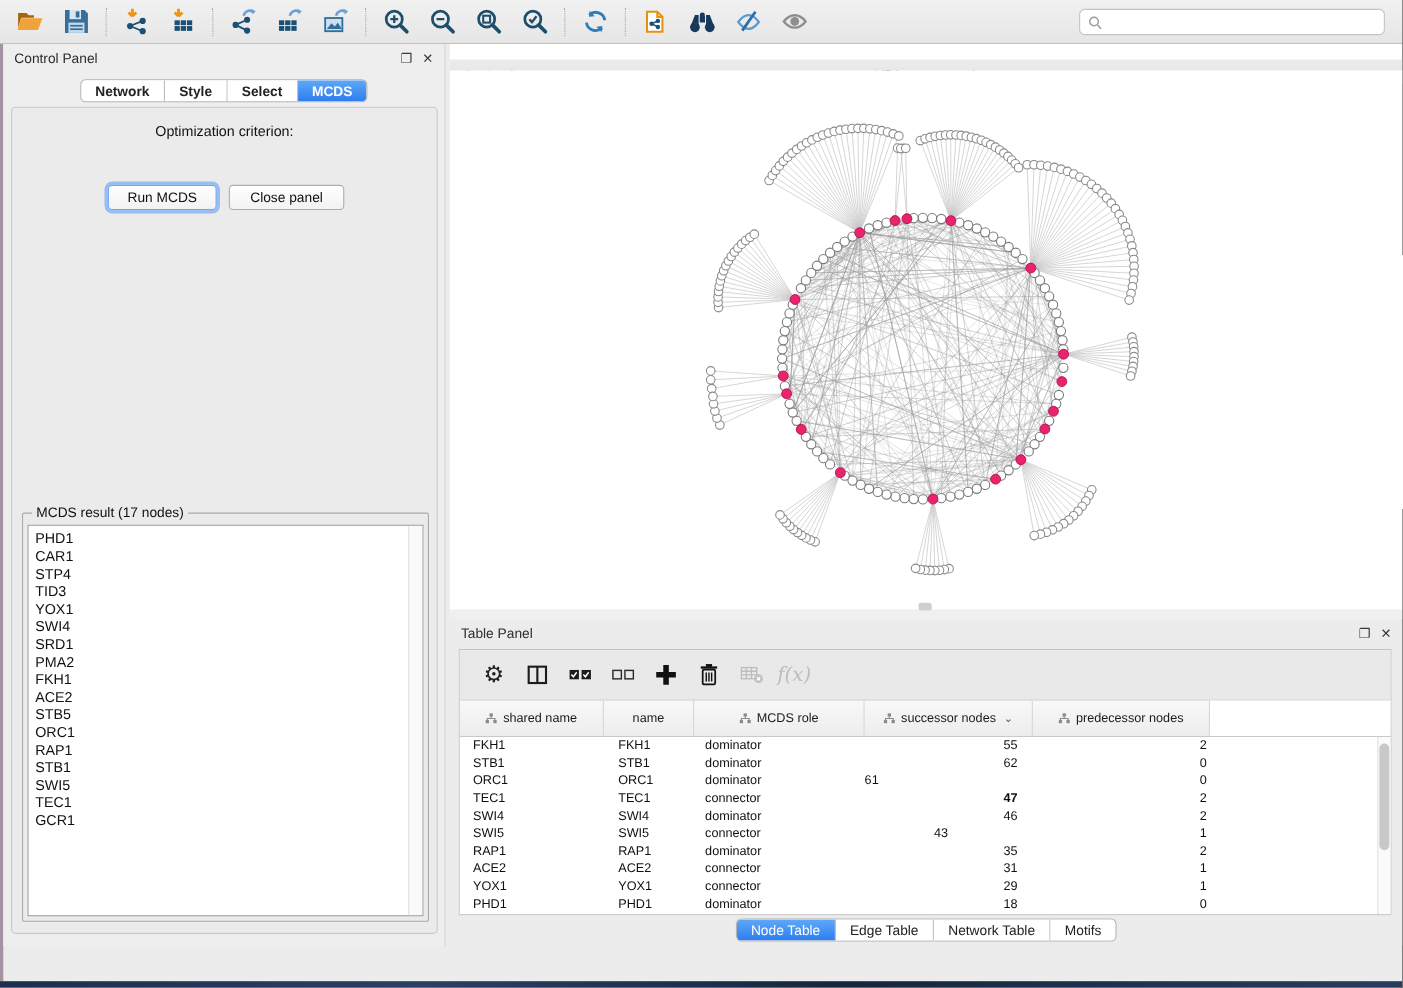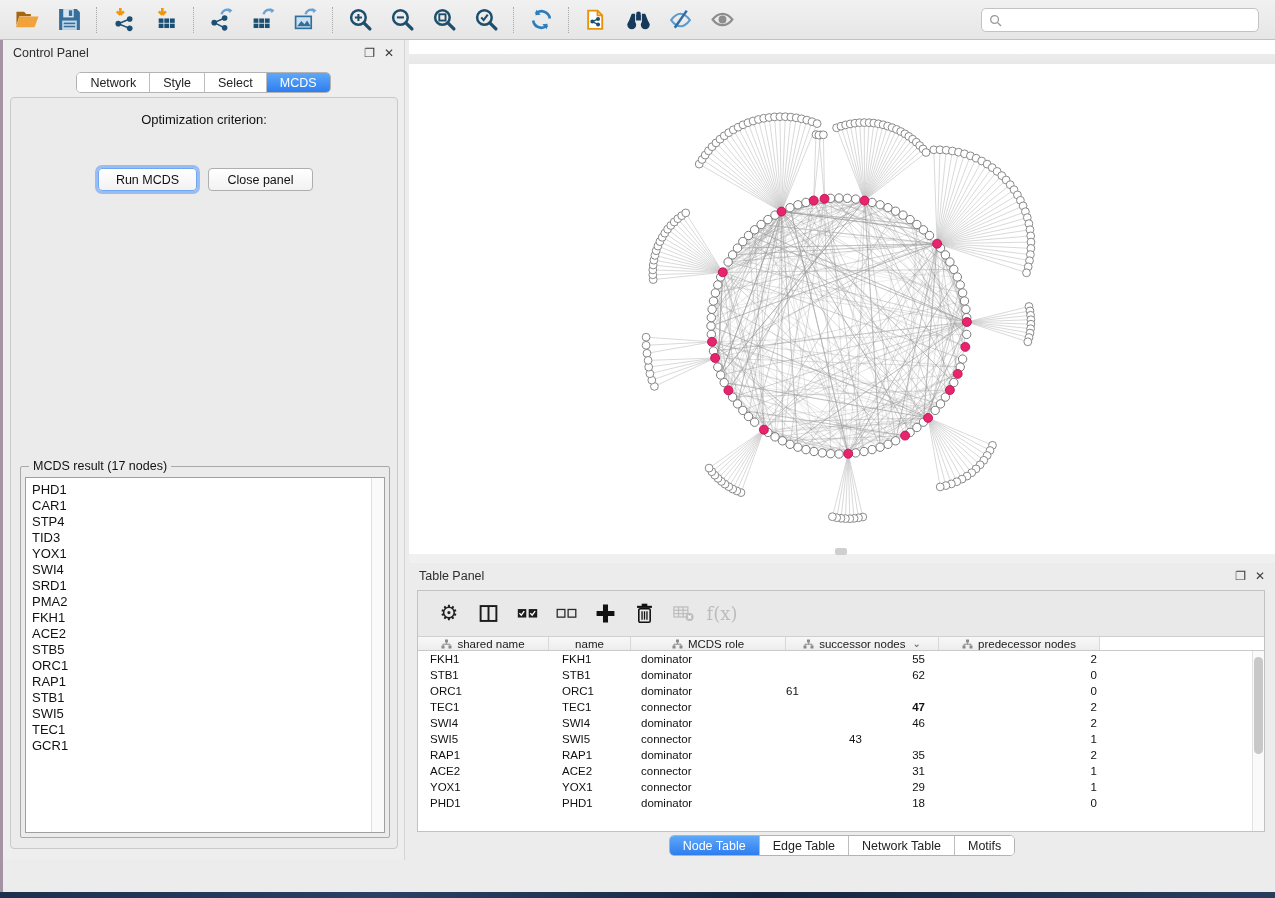--- a/index.html
+++ b/index.html
@@ -20,21 +20,21 @@
   .search-wrap input{border:none;outline:none;flex:1;font:12px "Liberation Sans",sans-serif;margin-left:5px;background:transparent;}
 
   
   .left-strip{position:absolute;left:0;top:40px;width:3px;height:852px;background:#a493a3;}
   .control-panel{position:absolute;left:3px;top:40px;width:402px;height:820px;background:#eeeeee;
     border-right:1px solid #d6d6d6;}
   .panel-titlebar{position:relative;height:26px;display:flex;align-items:center;padding:0 10px;}
   .panel-title{font-size:12.5px;color:#2e2e2e;}
   .panel-controls{position:absolute;right:10px;top:0;height:26px;display:flex;align-items:center;gap:9px;}
   .wm-icon{font-size:12px;color:#3a3a3a;line-height:1;cursor:default;}
-  .seg-tabs{display:flex;justify-content:center;}
+  .seg-tabs{display:flex;justify-content:center;font-weight:bold;}
   .seg{display:flex;border:1px solid #b3b3b3;border-radius:5px;overflow:hidden;background:#fff;}
   .seg .tab{padding:2px 13px;font-size:12.5px;color:#222;border-right:1px solid #bdbdbd;background:#fff;height:19px;display:flex;align-items:center;}
   .seg .tab:last-child{border-right:none;}
   .seg .tab.active{background:linear-gradient(#5ea8f8,#2e7df0);color:#fff;}
   .cp-tabs{position:absolute;left:0;top:32px;width:100%;}
   .cp-content{position:absolute;left:7px;top:57px;width:388px;height:752px;background:#ebebeb;
     border:1px solid #c9c9c9;border-radius:4px;}
   .opt-label{position:absolute;left:0;top:14px;width:100%;text-align:center;font-size:13px;color:#111;}
   .dropdown{position:absolute;left:36px;top:36px;width:316px;height:23px;background:#fff;border:1px solid #b6b6b6;
     border-radius:4px;display:flex;align-items:center;}
@@ -64,22 +64,22 @@
   .net-splitter{position:absolute;left:0;top:514px;width:866px;height:9px;background:#f0f0f0;}
   .split-handle{position:absolute;left:426px;top:-6px;width:12px;height:7px;background:#cfcfcf;border-radius:2px;}
 
   
   .table-panel{position:absolute;left:409px;top:563px;width:866px;height:297px;background:#ececec;}
   .tp-content{position:absolute;left:8px;top:27px;width:848px;height:242px;border:1px solid #c2c2c2;background:#fff;display:flex;flex-direction:column;}
   .tp-toolbar{height:46px;background:#e9e9e9;border-bottom:1px solid #cfcfcf;display:flex;align-items:center;padding-left:16px;gap:9px;}
   .tpt-btn{width:30px;height:30px;display:flex;align-items:center;justify-content:center;}
   .tpt-btn svg{width:21px;height:21px;}
   .gear-glyph{font-size:21px;color:#222;line-height:1;font-family:"DejaVu Sans",sans-serif;}
-  .fx{font-family:"DejaVu Serif",serif;font-size:18px;color:#bdbdbd;}
-  .tbl-header{height:14px;display:flex;background:linear-gradient(#f8f8f8,#ededed);border-bottom:1px solid #c9c9c9;}
+  .fx{font-family:"DejaVu Serif",serif;font-style:italic;font-size:18px;color:#bdbdbd;}
+  .tbl-header{height:33px;display:flex;background:linear-gradient(#f8f8f8,#ededed);border-bottom:1px solid #c9c9c9;}
   .th-cell{display:flex;align-items:center;justify-content:center;gap:5px;font-size:11.5px;color:#1a1a1a;
     border-right:1px solid #d8d8d8;height:100%;}
   .th-cell svg{width:11px;height:10px;}
   .th-filler{flex:1;background:#fff;border:none;}
   .sort-chev{font-size:10px;color:#555;margin-left:2px;}
   .tbl-body{position:relative;flex:1;background:#fff;overflow:hidden;}
   .tbl-row{display:flex;height:16px;align-items:center;}
   .td{font-size:11.5px;color:#101010;white-space:nowrap;}
   .tbl-scroll{position:absolute;right:0;top:0;bottom:0;width:12px;background:#fafafa;border-left:1px solid #e2e2e2;}
   .tbl-thumb{position:absolute;left:1px;right:1px;top:6px;height:97px;background:#c8c8c8;border-radius:5px;}

